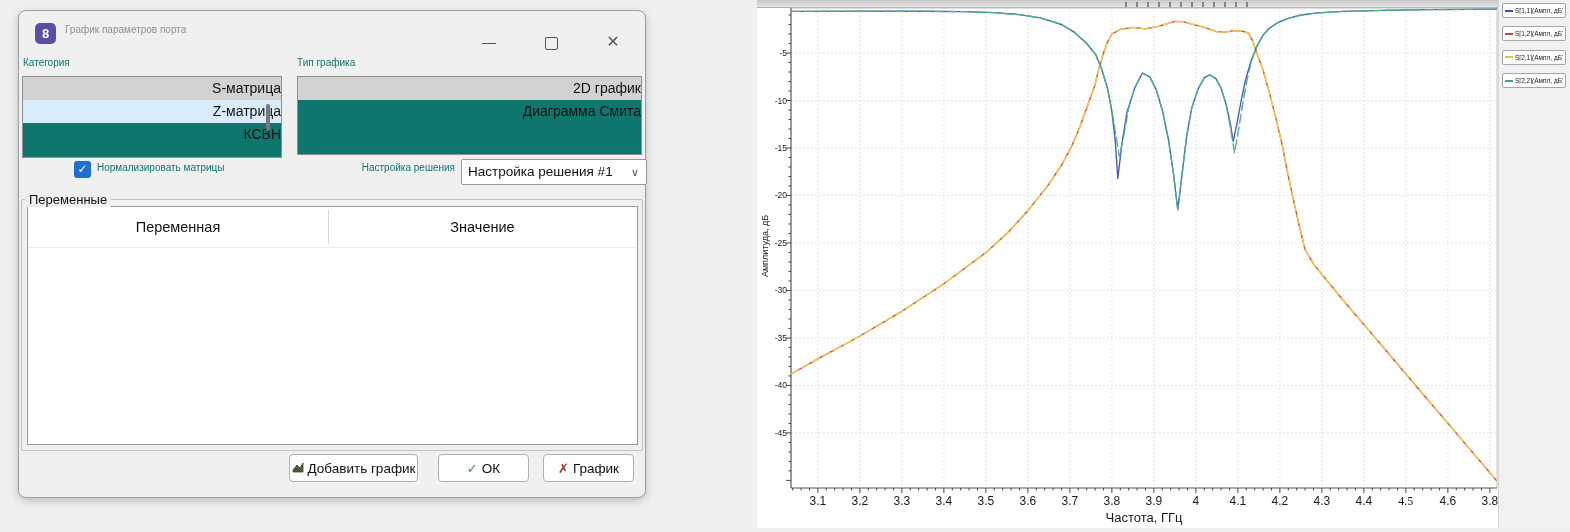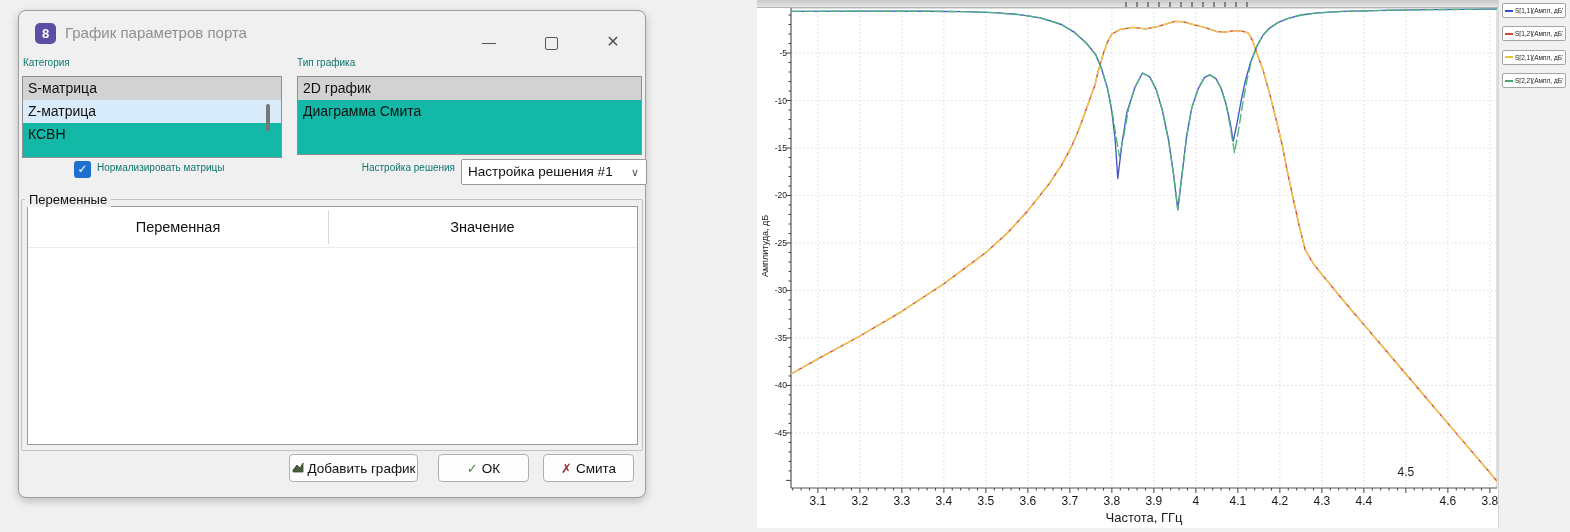--- a/index.html
+++ b/index.html
@@ -6,26 +6,26 @@
   body{width:1570px;height:532px;overflow:hidden;background:#f0f0f0;
        font-family:"Liberation Sans","DejaVu Sans",sans-serif;}
   .page{position:relative;width:1570px;height:532px;}
   
   .dialog{position:absolute;left:18px;top:10px;width:626px;height:486px;
     background:#f0f0f0;border:1px solid #9f9f9f;border-radius:8px;
     box-shadow:0 3px 8px rgba(0,0,0,.22);}
   .titlebar{position:absolute;left:0;top:0;width:100%;height:44px;}
   .app-icon{position:absolute;left:16px;top:12px;width:21px;height:21px;border-radius:5px;
     background:#5a4fa5;color:#fff;font-weight:bold;font-size:13px;line-height:21px;text-align:center;}
-  .dlg-title{position:absolute;left:46px;top:13px;font-size:15px;color:#8f8f8f;}
+  .dlg-title{position:absolute;left:46px;top:13px;font-size:10px;color:#8f8f8f;}
   .winbtn{position:absolute;top:17px;width:30px;height:28px;text-align:center;line-height:28px;
     font-size:14px;color:#555;}
   .winbtn.max span{display:inline-block;width:11px;height:11px;border:1.3px solid #555;border-radius:2px;vertical-align:middle;}
   .lbl{position:absolute;font-size:10px;color:#0f766e;}
-  .listbox{position:absolute;background:#14b8a6;border:1px solid #8f8f8f;overflow:hidden;}
+  .listbox{position:absolute;background:#0f766e;border:1px solid #8f8f8f;overflow:hidden;text-align:right;}
   .listbox .item{height:23px;line-height:23px;font-size:14px;padding-left:5px;color:#111;white-space:nowrap;}
   .item.selected{background:#d2d2d2;}
   .item.highlighted{background:#d8ecfc;}
   .vscroll-thumb{position:absolute;right:11px;top:27px;width:4px;height:27px;background:#777;border-radius:2px;}
   .checkbox{position:absolute;left:55px;top:150px;width:17px;height:17px;background:#1f6fd0;
     border-radius:3px;color:#fff;font-size:12px;line-height:17px;text-align:center;}
   .combo{position:absolute;left:442px;top:148px;width:178px;height:24px;background:#fff;
     border:1px solid #999;border-radius:2px;font-size:13.5px;line-height:24px;padding-left:6px;color:#111;}
   .combo .chev{position:absolute;right:7px;top:0;color:#555;font-size:11px;}
   .groupbox{position:absolute;left:2px;top:188px;width:620px;height:250px;border:1px solid #c3c3c3;border-radius:2px;}
@@ -113,21 +113,21 @@
         <polygon points="1,8 5,3 8,6 11,1 11,10 1,10" fill="#4a5d3a" stroke="#3a4a2d" stroke-width="0.8"></polygon>
       </svg>
       <span>Добавить график</span>
     </div>
     <div class="btn" style="left:419px;width:91px">
       <span class="ok-glyph">✓</span>
       <span>ОК</span>
     </div>
     <div class="btn" style="left:524px;width:91px">
       <span class="cancel-glyph">✗</span>
-      <span>Смита</span>
+      <span>График</span>
     </div>
   </div>
 
   <div class="chart">
     <div class="topstrip">
       <div class="titlemarks"></div>
     </div>
     <svg id="plot-svg" width="813" height="528">
         <defs>
           <clipPath id="pc">
@@ -311,21 +311,21 @@
         <div class="xtick" style="left: 228.874px; top: 494px;">3.5</div>
         <div class="xtick" style="left: 270.873px; top: 494px;">3.6</div>
         <div class="xtick" style="left: 312.872px; top: 494px;">3.7</div>
         <div class="xtick" style="left: 354.871px; top: 494px;">3.8</div>
         <div class="xtick" style="left: 396.87px; top: 494px;">3.9</div>
         <div class="xtick" style="left: 438.869px; top: 494px;">4</div>
         <div class="xtick" style="left: 480.867px; top: 494px;">4.1</div>
         <div class="xtick" style="left: 522.866px; top: 494px;">4.2</div>
         <div class="xtick" style="left: 564.865px; top: 494px;">4.3</div>
         <div class="xtick" style="left: 606.864px; top: 494px;">4.4</div>
-        <div class="xtick" style="left: 648.863px; top: 465px;">4.5</div>
+        <div class="xtick" style="left: 648.863px; top: 494px; font-family: Liberation Serif, serif;">4.5</div>
         <div class="xtick" style="left: 690.861px; top: 494px;">4.6</div>
         <div class="xtick" style="left: 732.86px; top: 494px;">3.8</div>
       </div>
     <div id="ytick-layer">
         <div class="ytick" style="top: 48.0178px;">-5</div>
         <div class="ytick" style="top: 95.5049px;">-10</div>
         <div class="ytick" style="top: 142.992px;">-15</div>
         <div class="ytick" style="top: 190.479px;">-20</div>
         <div class="ytick" style="top: 237.966px;">-25</div>
         <div class="ytick" style="top: 285.454px;">-30</div>

